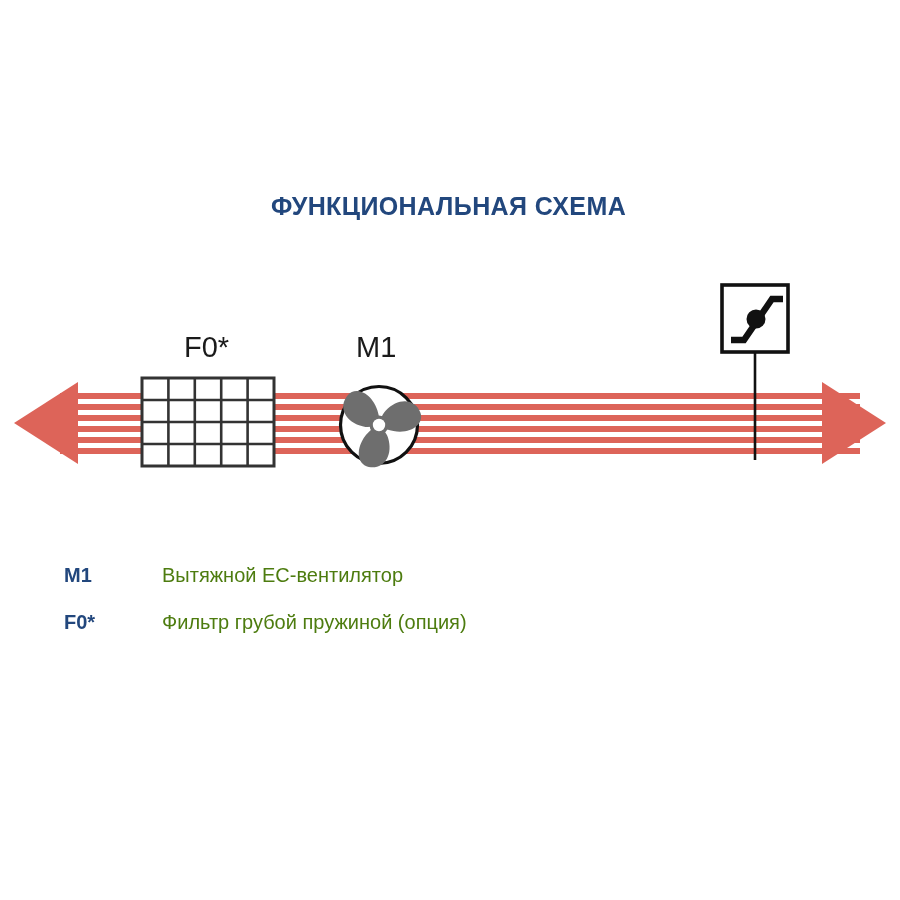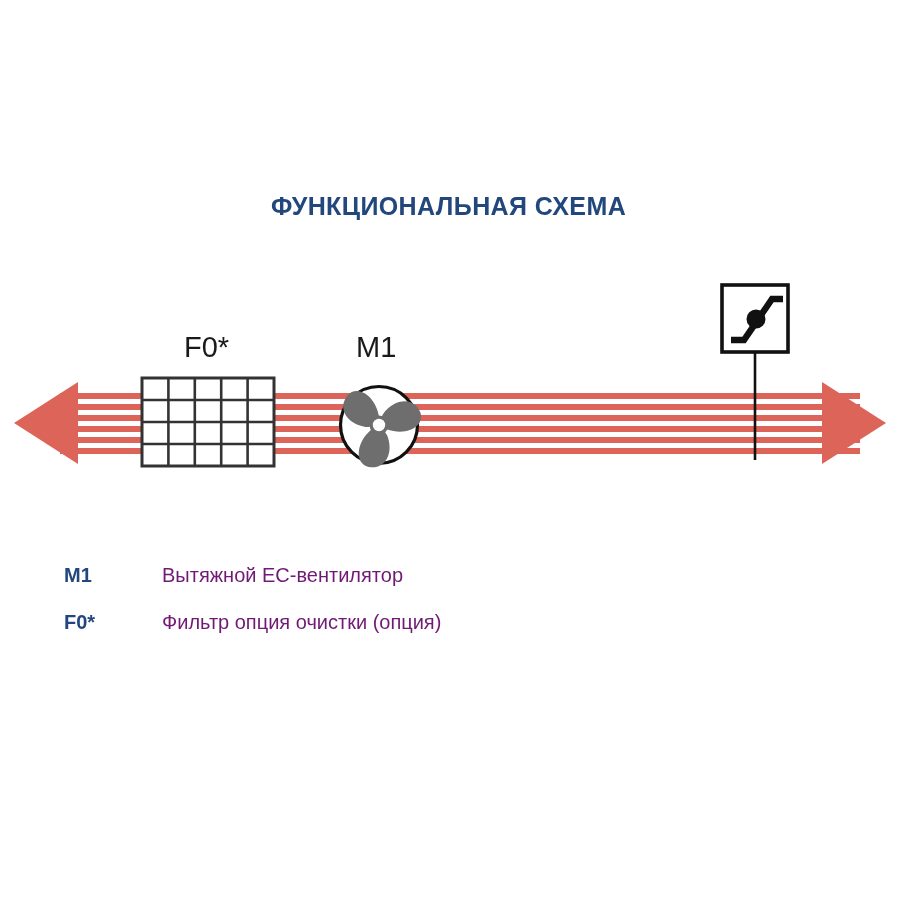--- a/index.html
+++ b/index.html
@@ -74,21 +74,21 @@
     font-size: 20px;
     font-weight: 700;
     color: #22477d;
     white-space: nowrap;
     display: flex;
     align-items: center;
   }
   .legend-desc {
     font-size: 20px;
     font-weight: 400;
-    color: #701a75;
+    color: #4d7c0f;
     white-space: nowrap;
   }
   .damper-badge {
     display: inline-block;
     width: 27px;
     height: 27px;
     box-sizing: border-box;
     border: 2.5px solid #22477d;
     background: #ffffff;
     position: relative;
@@ -165,19 +165,19 @@
 
   <div class="legend">
 
     <div class="legend-row">
       <div class="legend-key">M1</div>
       <div class="legend-desc">Вытяжной ЕС-вентилятор</div>
     </div>
 
     <div class="legend-row">
       <div class="legend-key">F0*</div>
-      <div class="legend-desc">Фильтр опция очистки (опция)</div>
+      <div class="legend-desc">Фильтр грубой пружиной (опция)</div>
     </div>
 
 
   </div>
 
 </div>
 
 </body></html>

